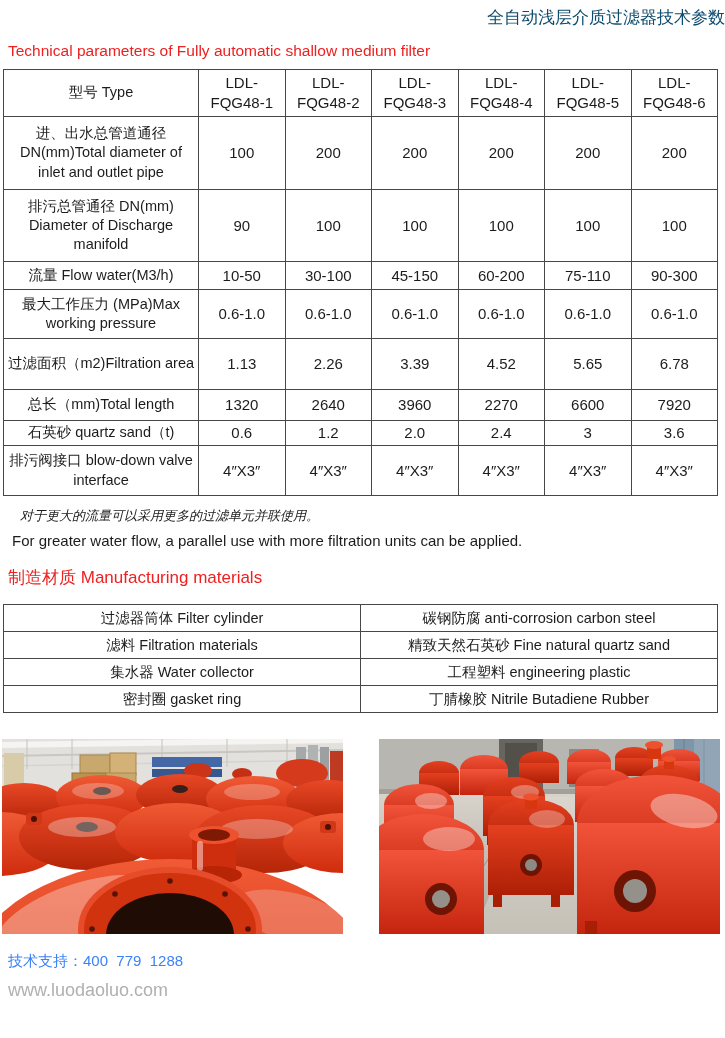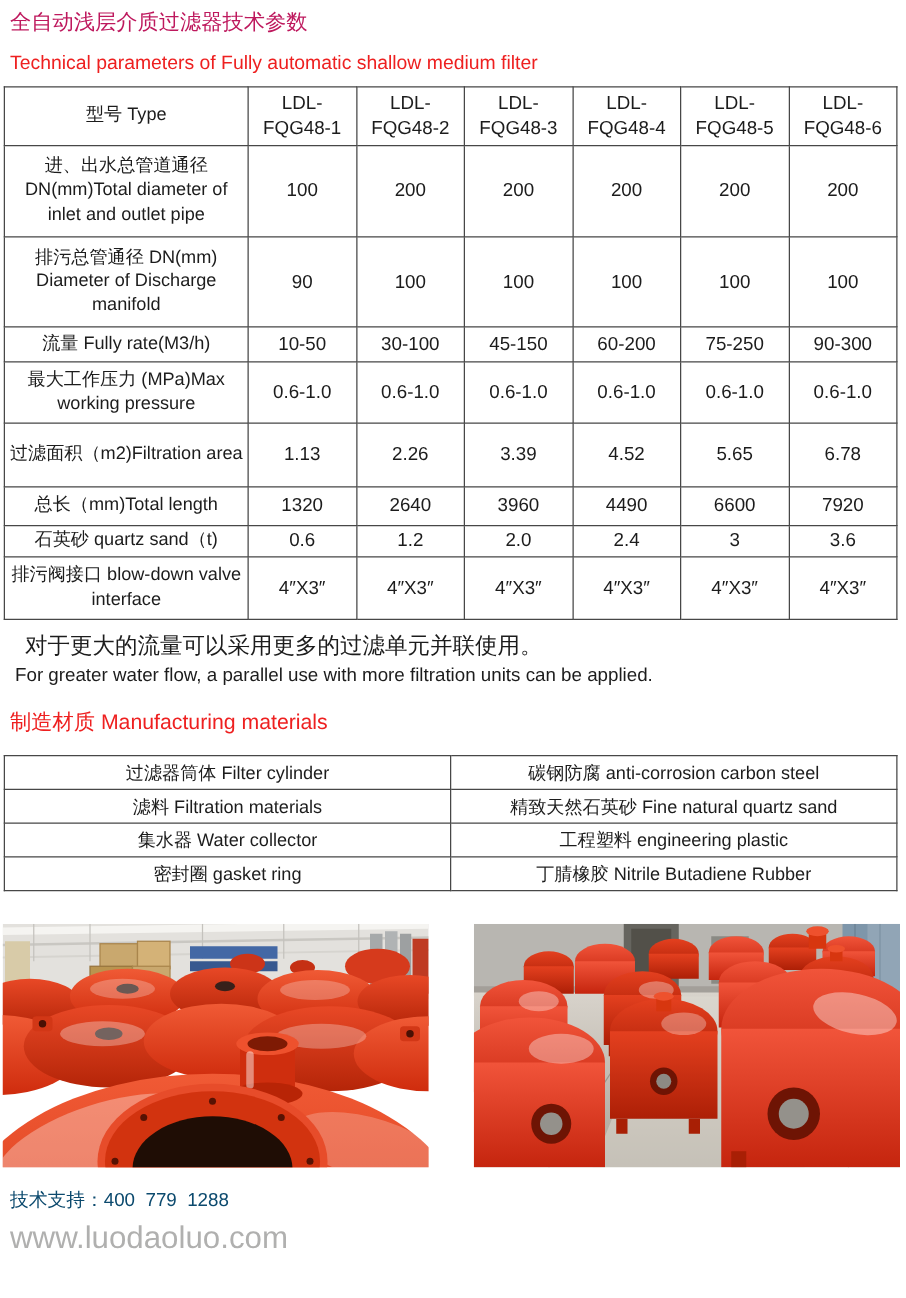--- a/index.html
+++ b/index.html
@@ -1,44 +1,44 @@
 <!DOCTYPE html>
 <html><head>
 <meta charset="utf-8">
 <style>
   * { margin:0; padding:0; box-sizing:border-box; }
   html,body { width:725px; background:#ffffff; font-family:"Liberation Sans", sans-serif; color:#1c1c1c; }
   body { height:1038px; overflow:hidden; padding-top:8px; }
 
-  .title-cn { color:#be185d; font-size:17px; line-height:20px; margin-left:8px; font-weight:normal; }
+  .title-cn { color:#0c4a6e; font-size:17px; line-height:20px; margin-left:8px; font-weight:normal;text-align:right; }
   .title-en { color:#ee2020; font-size:15.5px; line-height:19px; margin:13px 16px 9px 8px; font-weight:normal; }
 
   table { border-collapse:collapse; table-layout:fixed; margin-left:3px; width:715px;padding-left:40px; }
   td { border:1px solid #474747; text-align:center; vertical-align:middle; padding:1px 3px; }
 
   .spec-table td { font-size:14.5px; line-height:1.32; }
   .spec-table .col-label { width:195px; }
   .spec-table .model { white-space:pre-line; font-size:15px; }
   .spec-table .val { font-size:15px; }
 
-  .note-cn { font-size:18px; line-height:20px; margin:10px 0 0 20px; }
+  .note-cn { font-size:13px; line-height:20px; margin:10px 0 0 20px;font-style:italic; }
   .note-en { font-size:15px; line-height:18px; margin:6px 0 0 12px; }
 
   .materials-heading { color:#ee2020; font-size:17px; line-height:22px; margin:17px 0 0 8px; font-weight:normal; }
 
   .materials-table { margin-top:15px; }
   .materials-table td { height:27px; font-size:14.5px; }
   .materials-table .m-col { width:50%; }
 
   .photos { display:flex; gap:36px; padding-left:2px; margin-top:26px; }
   .photo { width:341px; height:195px; overflow:hidden; }
   .photo svg { display:block; }
 
-  .support { color:#0c4a6e; font-size:15px; line-height:20px; margin:17px 0 0 8px; white-space:pre; }
-  .watermark { color:#b0b0af; font-size:25px; line-height:24px; margin:7px 0 16px 8px; }
+  .support { color:#3b82f6; font-size:15px; line-height:20px; margin:17px 0 0 8px; white-space:pre; }
+  .watermark { color:#b0b0af; font-size:18px; line-height:24px; margin:7px 0 16px 8px; }
 </style>
 </head>
 <body>
 
 <h1 class="title-cn">全自动浅层介质过滤器技术参数</h1>
 <h2 class="title-en">Technical parameters of Fully automatic shallow medium filter</h2>
 
 <table class="spec-table">
   <tbody>
       <tr style="height:47px;">
@@ -68,26 +68,26 @@
   <tr style="height:72px;">
     <td class="col-label">排污总管通径 DN(mm) Diameter of Discharge manifold</td>
     <td class="val">90</td>
     <td class="val">100</td>
     <td class="val">100</td>
     <td class="val">100</td>
     <td class="val">100</td>
     <td class="val">100</td>
   </tr>
   <tr style="height:28px;">
-    <td class="col-label">流量 Fully rate(M3/h)</td>
+    <td class="col-label">流量 Flow water(M3/h)</td>
     <td class="val">10-50</td>
     <td class="val">30-100</td>
     <td class="val">45-150</td>
     <td class="val">60-200</td>
-    <td class="val">75-250</td>
+    <td class="val">75-110</td>
     <td class="val">90-300</td>
   </tr>
   <tr style="height:49px;">
     <td class="col-label">最大工作压力 (MPa)Max working pressure</td>
     <td class="val">0.6-1.0</td>
     <td class="val">0.6-1.0</td>
     <td class="val">0.6-1.0</td>
     <td class="val">0.6-1.0</td>
     <td class="val">0.6-1.0</td>
     <td class="val">0.6-1.0</td>
@@ -99,21 +99,21 @@
     <td class="val">3.39</td>
     <td class="val">4.52</td>
     <td class="val">5.65</td>
     <td class="val">6.78</td>
   </tr>
   <tr style="height:31px;">
     <td class="col-label">总长（mm)Total length</td>
     <td class="val">1320</td>
     <td class="val">2640</td>
     <td class="val">3960</td>
-    <td class="val">4490</td>
+    <td class="val">2270</td>
     <td class="val">6600</td>
     <td class="val">7920</td>
   </tr>
   <tr style="height:25px;">
     <td class="col-label">石英砂 quartz sand（t)</td>
     <td class="val">0.6</td>
     <td class="val">1.2</td>
     <td class="val">2.0</td>
     <td class="val">2.4</td>
     <td class="val">3</td>

